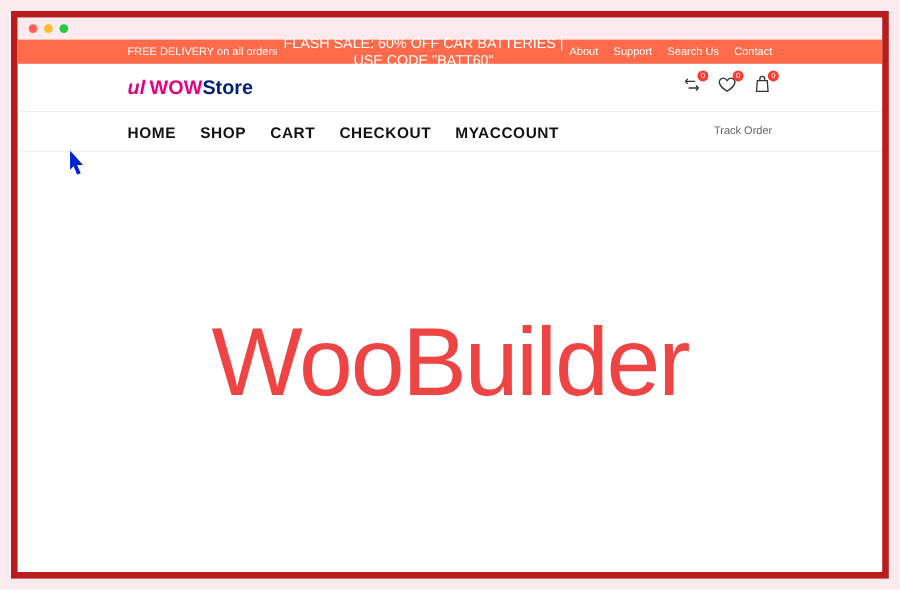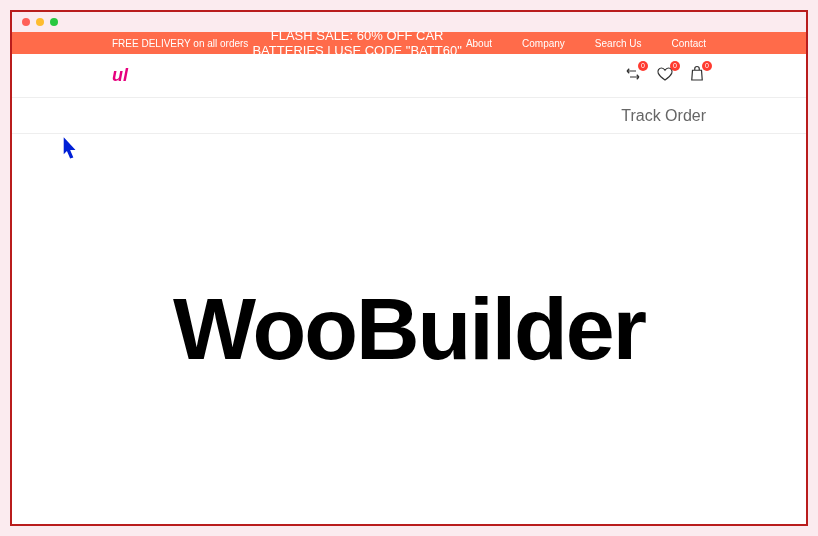--- a/index.html
+++ b/index.html
@@ -1,73 +1,74 @@
 <!DOCTYPE html>
 <html><head>
 <meta charset="utf-8">
 <style>
 *{margin:0;padding:0;box-sizing:border-box;font-family:-apple-system,BlinkMacSystemFont,"Segoe UI",Arial,sans-serif}
 body{background:#fbebef;width:818px;height:536px;padding:10px;overflow:hidden}
-.window{background:#fff;border:2px solid #b91c1c;width:100%;height:100%;display:flex;flex-direction:column;overflow:hidden}
+.window{background:#fff;border:6px solid #b91c1c;width:100%;height:100%;display:flex;flex-direction:column;overflow:hidden}
 .titlebar{height:20px;background:#fbebef;display:flex;align-items:center;padding-left:10px;gap:6px}
 .dot{width:8px;height:8px;border-radius:50%}
 .dot.red{background:#ff5f57}
 .dot.yellow{background:#febc2e}
 .dot.green{background:#28c840}
 .top-banner{background:#ff6b4a;color:#fff;font-size:10px;height:22px;display:flex;align-items:center;padding:0 100px;justify-content:space-between}
 .banner-center{flex:1;text-align:center;font-size:13px}
-.banner-links{display:flex;gap:30px}
+.banner-links{display:flex;gap:14px}
 .banner-links span{cursor:pointer}
 .header-row{height:44px;border-bottom:1px solid #eee;display:flex;align-items:center;padding:0 100px;}
 .logo{display:flex;align-items:center;gap:4px;font-weight:700;font-size:18px}
 .logo-icon{color:#e6007e;font-size:18px;font-style:italic;font-weight:900}
 .logo-wow{color:#e6007e}
 .logo-store{color:#001f7a}
 .search-group{display:flex;align-items:center;margin-left:30px}
 .cat-select{background:#f3f3f3;border:none;border-radius:4px 0 0 4px;padding:6px 10px;font-size:10px;color:#666;display:flex;align-items:center;gap:6px;cursor:pointer}
 .chev{font-size:8px;color:#e6007e}
 .search-input{background:#f3f3f3;border:none;border-left:1px solid #ddd;padding:6px 10px;font-size:10px;color:#bbb;width:160px;outline:none}
 .search-input::placeholder{color:#bbb}
 .header-icons{margin-left:auto;display:flex;gap:14px}
 .icon-wrap{position:relative;cursor:pointer}
 .icon-wrap svg{width:18px;height:18px;stroke:#333;fill:none;stroke-width:1.6}
 .badge{position:absolute;top:-4px;right:-6px;background:#ff3b30;color:#fff;font-size:7px;min-width:10px;height:10px;border-radius:5px;display:flex;align-items:center;justify-content:center;padding:0 2px}
 .nav-row{height:36px;border-bottom:1px solid #eee;display:flex;align-items:center;padding:0 100px}
 .nav-links{display:flex;gap:22px}
 .nav-links span{font-weight:700;font-size:14px;color:#111;cursor:pointer;letter-spacing:0.5px}
-.track-order{margin-left:auto;font-size:16px;color:#666;cursor:pointer}
+.track-order{margin-left:auto;font-size:10px;color:#666;cursor:pointer}
 .content{flex:1;display:flex;align-items:center;justify-content:center;position:relative}
-.hero-text{font-size:88px;font-weight:700;color:#000000;letter-spacing:-2px}
+.hero-text{font-size:88px;font-weight:400;color:#ef4444;letter-spacing:-2px}
 .cursor{position:absolute;left:55px;top:135px;pointer-events:none}
 .cursor svg{width:26px;height:30px}
 </style>
 </head>
 <body>
 
 <div class="window">
   <div class="titlebar">
     <div class="dot red"></div>
     <div class="dot yellow"></div>
     <div class="dot green"></div>
   </div>
 
   <div class="top-banner">
     <span>FREE DELIVERY on all orders</span>
     <span class="banner-center">FLASH SALE: 60% OFF CAR BATTERIES | USE CODE "BATT60"</span>
     <div class="banner-links">
       <span>About</span>
-      <span>Company</span>
+      <span>Support</span>
       <span>Search Us</span>
       <span>Contact</span>
     </div>
   </div>
 
   <div class="header-row">
     <div class="logo">
       <span class="logo-icon">ul</span>
+      <span><span class="logo-wow">WOW</span><span class="logo-store">Store</span></span>
     </div>
     <div class="header-icons">
       <div class="icon-wrap">
         <svg viewBox="0 0 24 24">
             <path d="M4 8l3-3M4 8l3 3M4 8h12M20 16l-3 3M20 16l-3-3M20 16H8"></path>
           </svg>
         <span class="badge">0</span>
       </div>
       <div class="icon-wrap">
         <svg viewBox="0 0 24 24">
@@ -78,20 +79,27 @@
       <div class="icon-wrap">
         <svg viewBox="0 0 24 24">
             <path d="M6 7h12l1 13H5L6 7z M9 7V5a3 3 0 016 0v2"></path>
           </svg>
         <span class="badge">0</span>
       </div>
     </div>
   </div>
 
   <div class="nav-row">
+    <div class="nav-links">
+      <span>HOME</span>
+      <span>SHOP</span>
+      <span>CART</span>
+      <span>CHECKOUT</span>
+      <span>MYACCOUNT</span>
+    </div>
     <span class="track-order">Track Order</span>
   </div>
 
   <div class="content">
     <div class="hero-text">WooBuilder</div>
   </div>
 </div>
 
 <div class="cursor">
   <svg viewBox="0 0 24 28">

